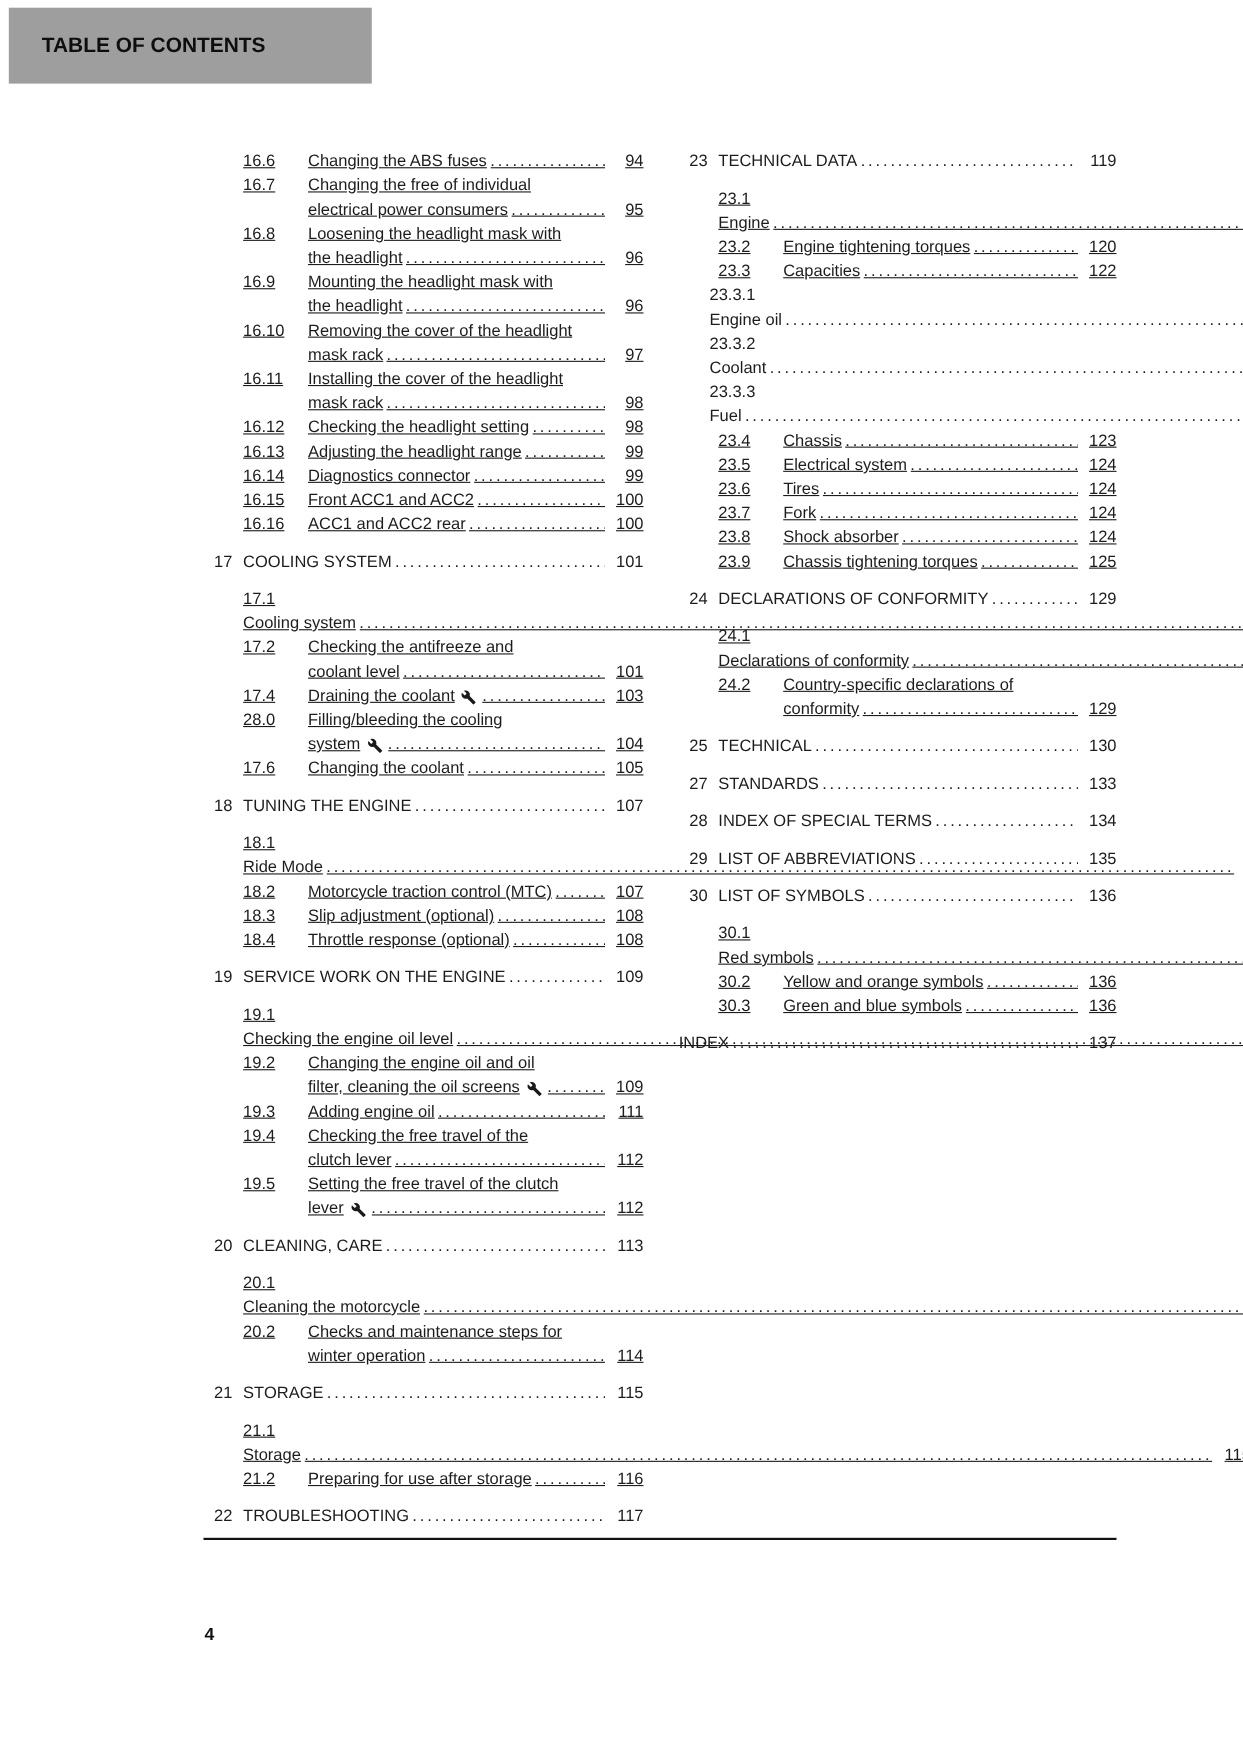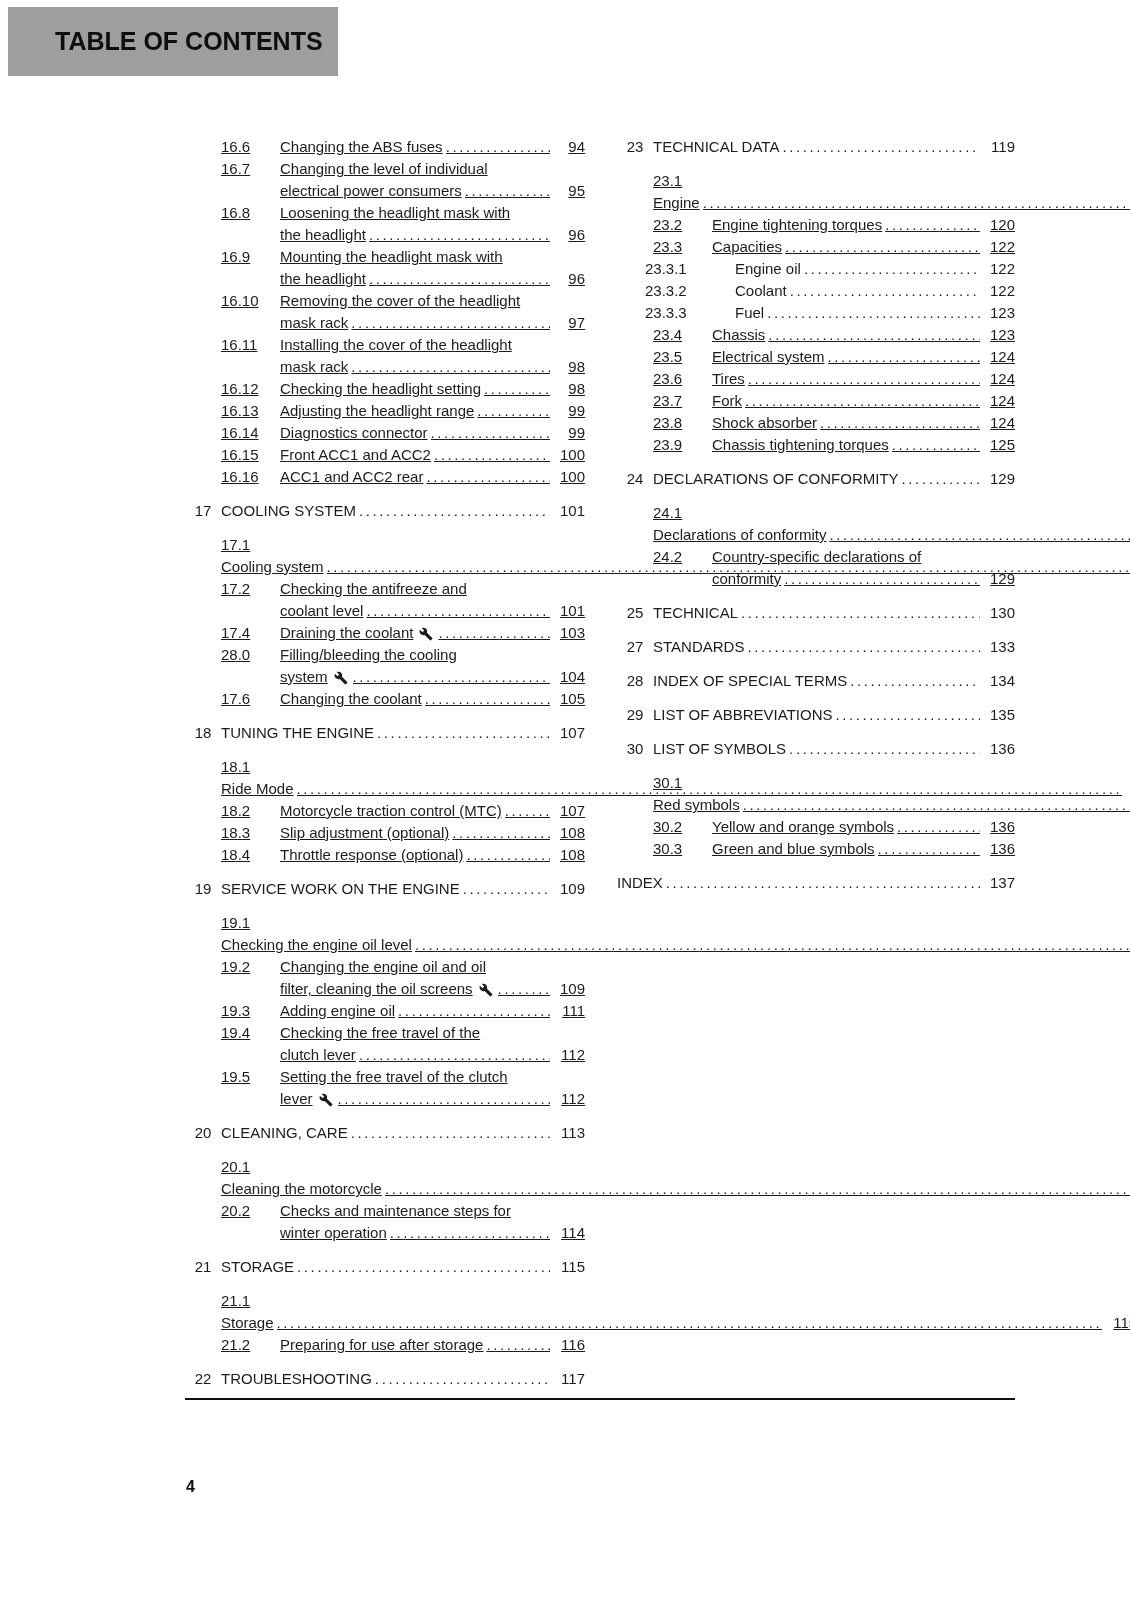--- a/index.html
+++ b/index.html
@@ -16,22 +16,22 @@
     position: absolute;
     left: 8px;
     top: 7px;
     width: 330px;
     height: 69px;
     background: #9e9e9e;
     display: flex;
     align-items: center;
   }
   .header-title {
-    padding-left: 47px;
-    font-size: 25px;
+    padding-left: 30px;
+    font-size: 19px;
     font-weight: 700;
     letter-spacing: 0px;
     color: #0e0e0e;
     white-space: nowrap;
   }
   .content {
     position: absolute;
     left: 185px;
     top: 136px;
     width: 830px;
@@ -48,21 +48,21 @@
   .column.col2 { width: 398px; }
 
   .entry { display: flex; align-items: flex-start; }
   .entry .num { flex: 0 0 auto; white-space: nowrap; }
   .entry .body { flex: 1 1 auto; min-width: 0; }
 
   .entry.chapter { margin-top: 12px; }
   .entry.chapter .num { width: 36px; text-align: center; }
   .entry.sub { padding-left: 36px; text-decoration: underline; }
   .entry.sub .num { width: 59px; }
-  .entry.subsub { padding-left: 28px; }
+  .entry.subsub { padding-left: 28px; flex-direction: column; }
   .entry.subsub .num { width: 90px; }
   .entry.chapter + .entry.sub { margin-top: 12px; flex-direction: column; }
   .column > .entry:first-child { margin-top: 0; }
 
   .tline { white-space: nowrap; }
   .lastline { display: flex; align-items: baseline; }
   .ttext { flex: 0 0 auto; white-space: nowrap; }
   .leader {
     flex: 1 1 auto;
     min-width: 8px;
@@ -114,21 +114,21 @@
             <div class="lastline">
               <span class="ttext">Changing the ABS fuses</span>
               <span class="leader"></span>
               <span class="pageno">94</span>
             </div>
           </div>
         </div>
         <div class="entry sub">
           <span class="num">16.7</span>
           <div class="body">
-            <div class="tline">Changing the level of individual</div>
+            <div class="tline">Changing the free of individual</div>
             <div class="lastline">
               <span class="ttext">electrical power consumers</span>
               <span class="leader"></span>
               <span class="pageno">95</span>
             </div>
           </div>
         </div>
         <div class="entry sub">
           <span class="num">16.8</span>
           <div class="body">

